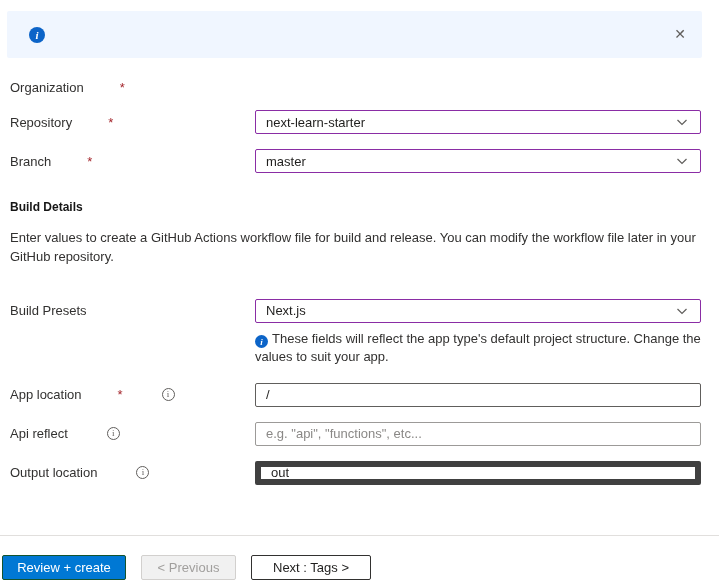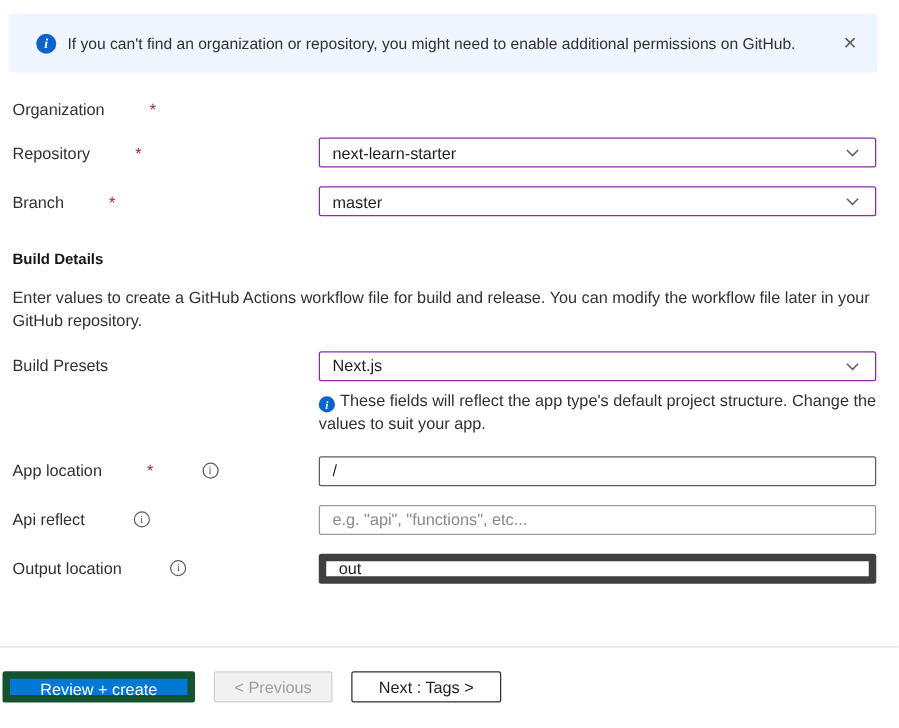--- a/index.html
+++ b/index.html
@@ -121,44 +121,43 @@
   }
   .footer { margin: 19px 0 0 2px; display: flex; align-items: center; }
   button {
     font-family: "Liberation Sans", sans-serif;
     font-size: 13px;
     height: 25px;
     border-radius: 2px;
     cursor: pointer;
   }
   .btn-primary {
-    width: 154px;
+    width: 124px;
     background: #0078D4; color: #ffffff;
-    border: 6px solid #14532d;
+    border: 1px solid #14532d;
   }
   .btn-disabled {
     width: 95px; margin-left: 15px;
     background: #F1F1F1; color: #A19F9D;
     border: 1px solid #D2D0CE;
     cursor: default;
   }
   .btn-secondary {
     width: 120px; margin-left: 15px;
     background: #ffffff; color: #201F1E;
     border: 1px solid #323130;
   }
 </style>
 </head>
 <body>
 
 <div class="page">
 
   <div class="banner">
     <span class="info-icon-blue">i</span>
-    <span class="banner-text">If you can't find an organization or repository, you might need to enable additional permissions on GitHub.</span>
     <button class="banner-close">✕</button>
   </div>
 
   <div class="form">
 
     <div class="row row-gap-lg">
       <div class="label-col">
         <span>Organization</span>
         <span class="asterisk">*</span>
       </div>
@@ -194,21 +193,21 @@
                 <polyline points="1.5,4 6,8.5 10.5,4" fill="none" stroke="#605E5C" stroke-width="1.2"></polyline>
               </svg>
           </span>
         </div>
       </div>
     </div>
 
     <div class="section-heading">Build Details</div>
     <div class="section-desc">Enter values to create a GitHub Actions workflow file for build and release. You can modify the workflow file later in your GitHub repository.</div>
 
-    <div class="row" style="margin-top:14px;">
+    <div class="row" style="margin-top:32px;">
       <div class="label-col">
         <span>Build Presets</span>
       </div>
       <div class="control-col">
         <div class="select-box">
           <span class="value">Next.js</span>
           <span class="chevron">
             <svg width="12" height="12" viewBox="0 0 12 12">
                 <polyline points="1.5,4 6,8.5 10.5,4" fill="none" stroke="#605E5C" stroke-width="1.2"></polyline>
               </svg>

